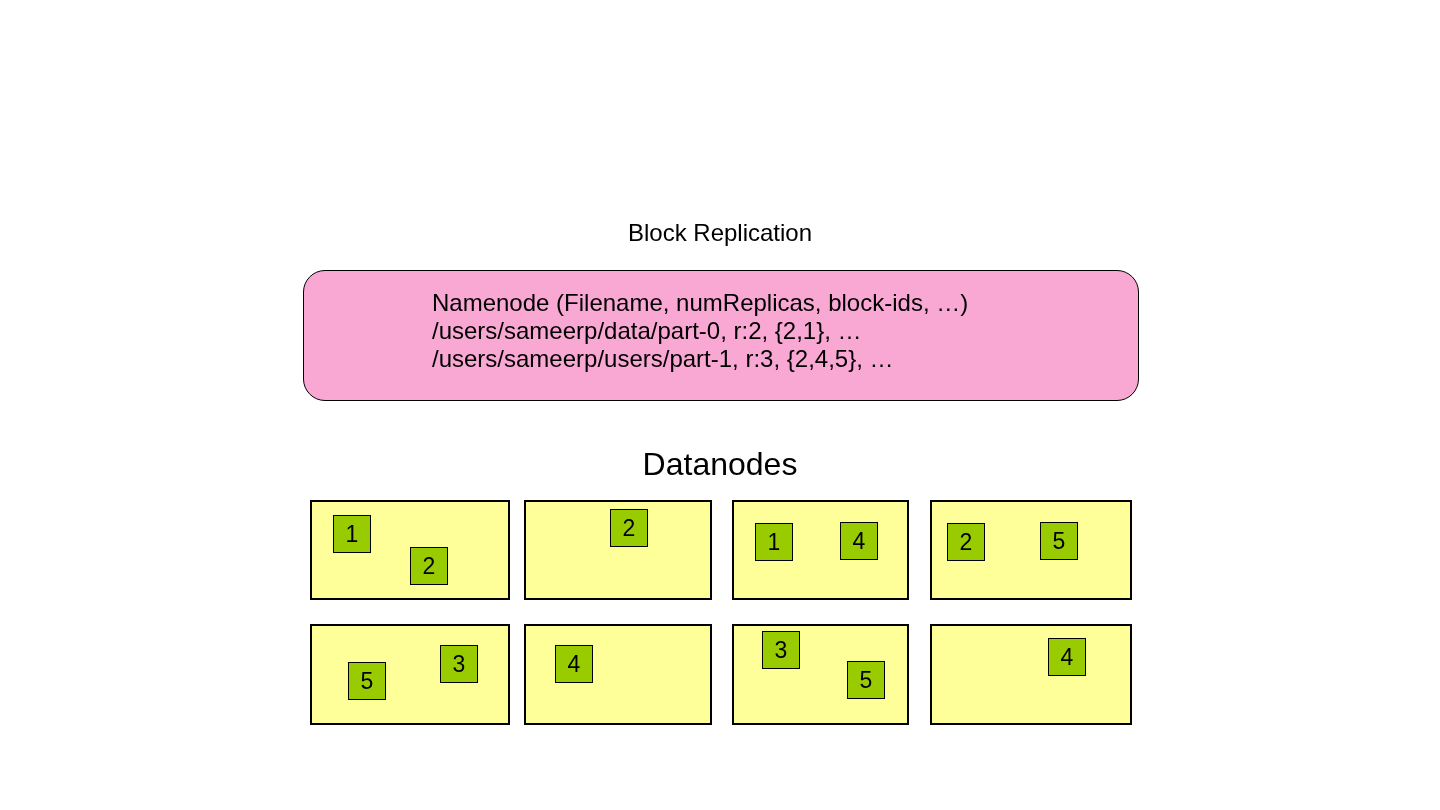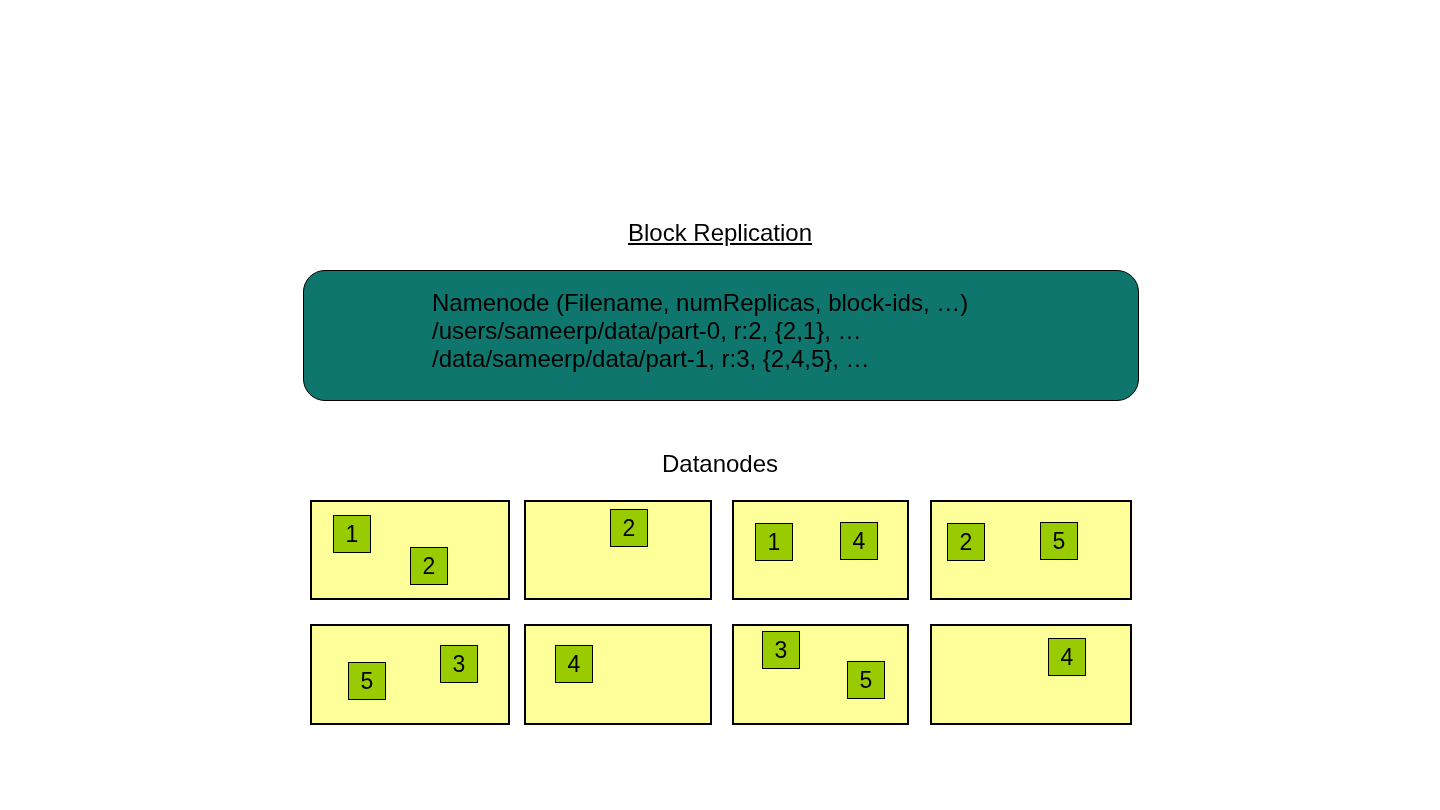--- a/index.html
+++ b/index.html
@@ -12,41 +12,40 @@
     font-family: "Liberation Sans", sans-serif;
     color: #000000;
   }
   .title {
     position: absolute;
     left: 0; top: 219px;
     width: 1440px;
     text-align: center;
     font-size: 24px;
     line-height: 28px;
-    text-decoration: underline;
   }
   .namenode {
     position: absolute;
     left: 303px; top: 270px;
     width: 836px; height: 131px;
     box-sizing: border-box;
-    background: #0f766e;
+    background: #f9a8d4;
     border: 1px solid #000000;
     border-radius: 22px;
     padding: 18px 10px 16px 128px;
     font-size: 24px;
     line-height: 28px;
     white-space: nowrap;
   }
   .dn-label {
     position: absolute;
     left: 0; top: 450px;
     width: 1440px;
     text-align: center;
-    font-size: 24px;
+    font-size: 32px;
     line-height: 28px;
   }
   .datanode {
     position: absolute;
     box-sizing: border-box;
     background: #ffff99;
     border: 2px solid #000000;
   }
   .dn1 { left: 310px; top: 500px; width: 200px; height: 100px; }
   .dn2 { left: 524px; top: 500px; width: 188px; height: 100px; }
@@ -85,21 +84,21 @@
 </head>
 <body>
 
 <div class="stage">
 
   <div class="title">Block Replication</div>
 
   <div class="namenode">
     <div>Namenode (Filename, numReplicas, block-ids, …)</div>
     <div>/users/sameerp/data/part-0, r:2, {2,1}, …</div>
-    <div>/data/sameerp/data/part-1, r:3, {2,4,5}, …</div>
+    <div>/users/sameerp/users/part-1, r:3, {2,4,5}, …</div>
   </div>
 
   <div class="dn-label">Datanodes</div>
 
   <div class="datanode dn1">
     <div class="block p-d1a">1</div>
     <div class="block p-d1b">2</div>
   </div>
 
   <div class="datanode dn2">

